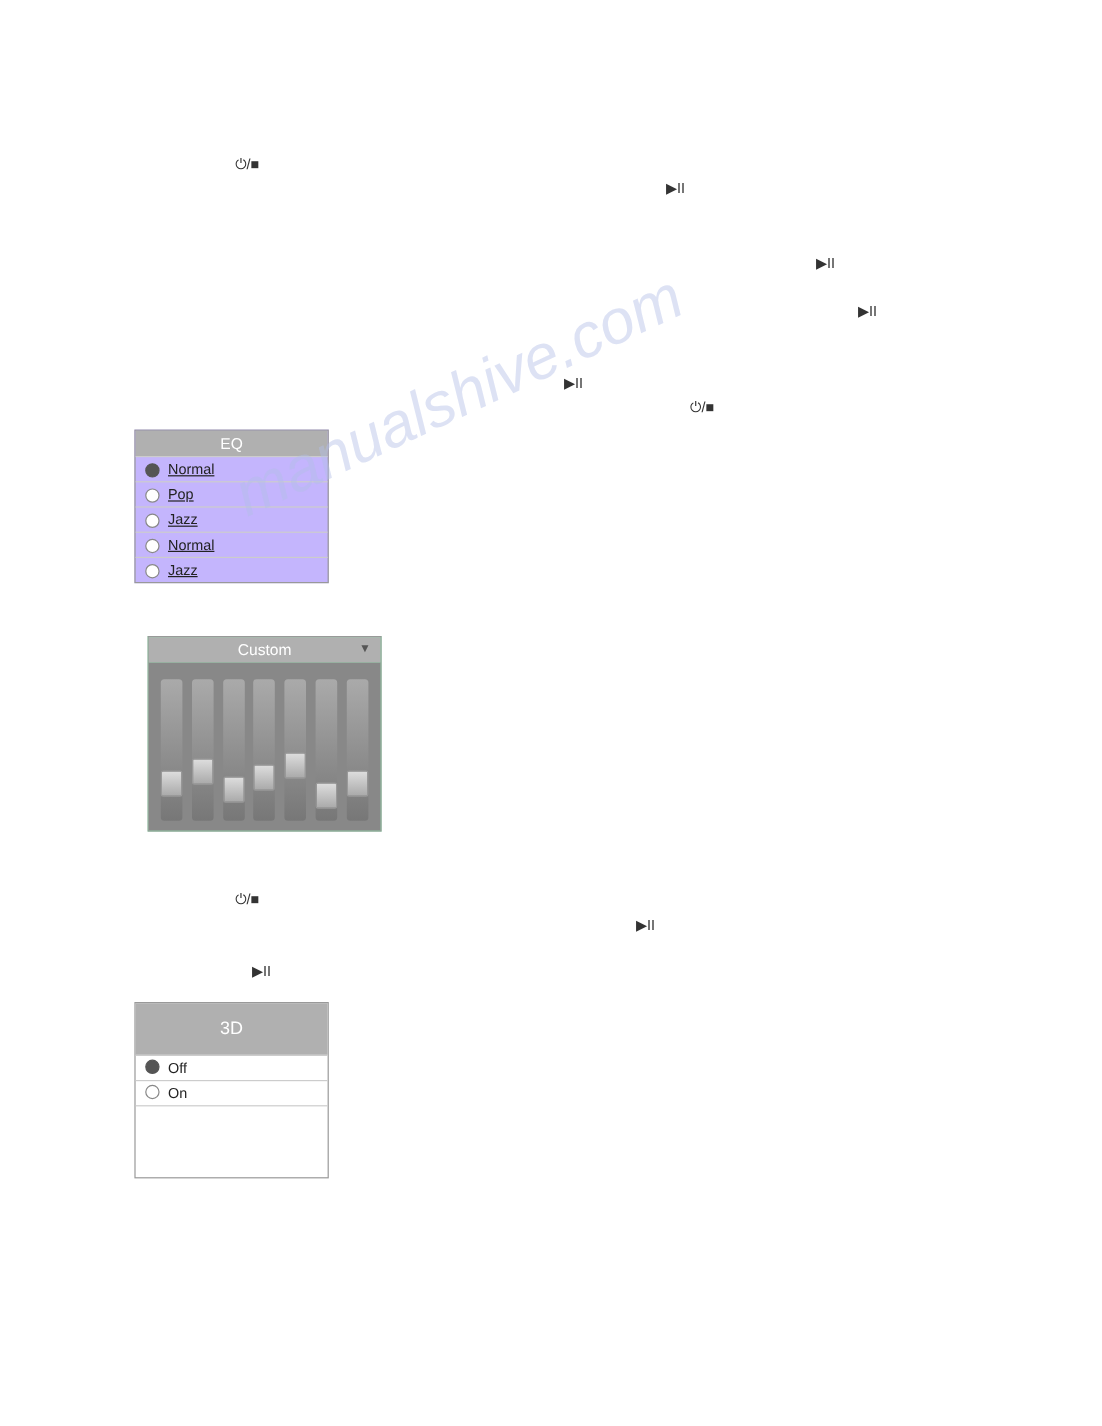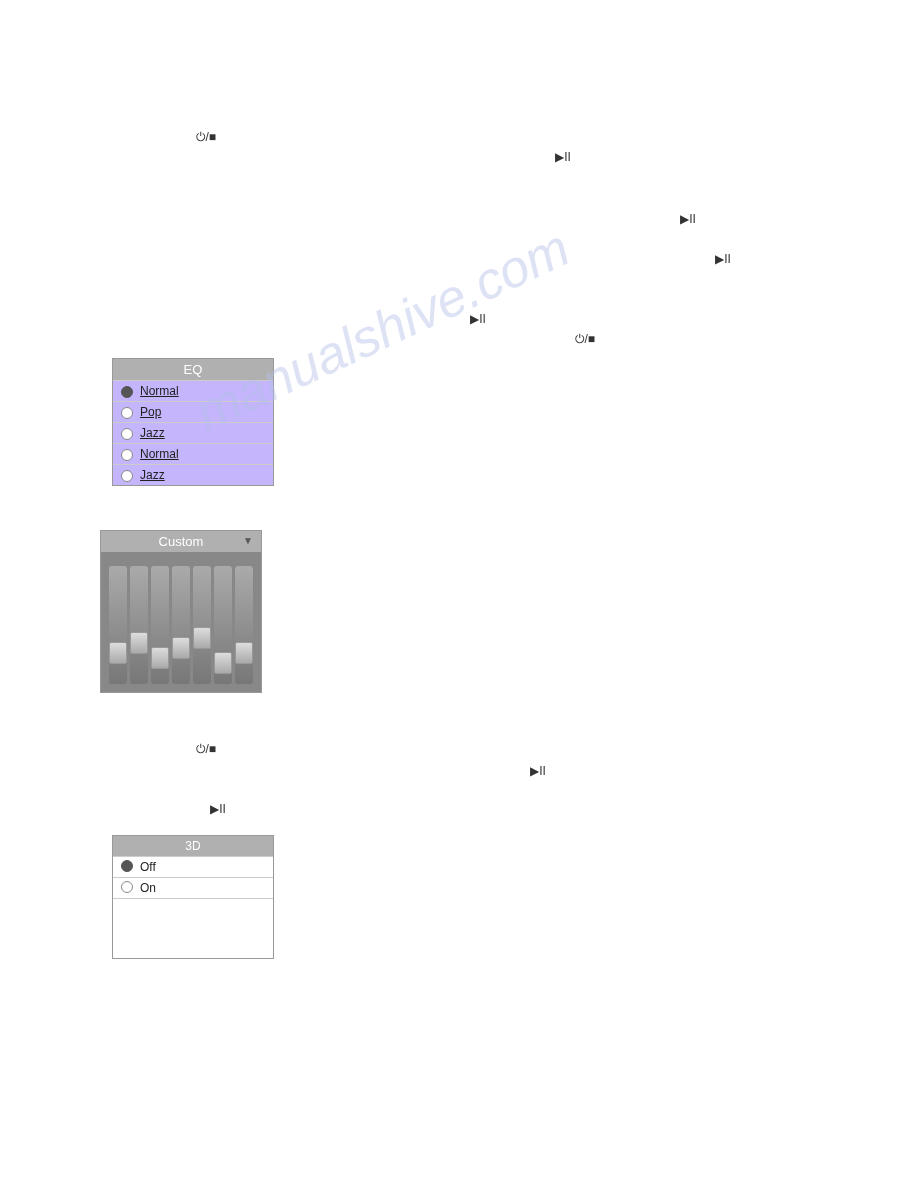--- a/index.html
+++ b/index.html
@@ -79,22 +79,22 @@
     }
     .eq-label {
       font-size: 12px;
       color: #222;
     }
 
     
     .custom-panel {
       position: absolute;
       top: 530px;
-      left: 100px;
-      width: 162px;
+      left: 123px;
+      width: 195px;
       border: 1px solid #999;
       background: #86efac;
     }
     .custom-panel-header {
       background: #b0b0b0;
       text-align: center;
       padding: 3px 0;
       font-size: 13px;
       color: #fff;
       position: relative;
@@ -139,22 +139,22 @@
       position: absolute;
       top: 835px;
       left: 112px;
       width: 162px;
       border: 1px solid #999;
       background: #fff;
     }
     .td-panel-header {
       background: #b0b0b0;
       text-align: center;
-      padding: 3px 0;
-      font-size: 12px;
+      padding: 13px 0;
+      font-size: 15px;
       color: #fff;
       font-weight: normal;
     }
     .td-panel-item {
       display: flex;
       padding: 3px 8px;
       border-top: 1px solid #ccc;
     }
     .td-panel-empty {
       height: 60px;

